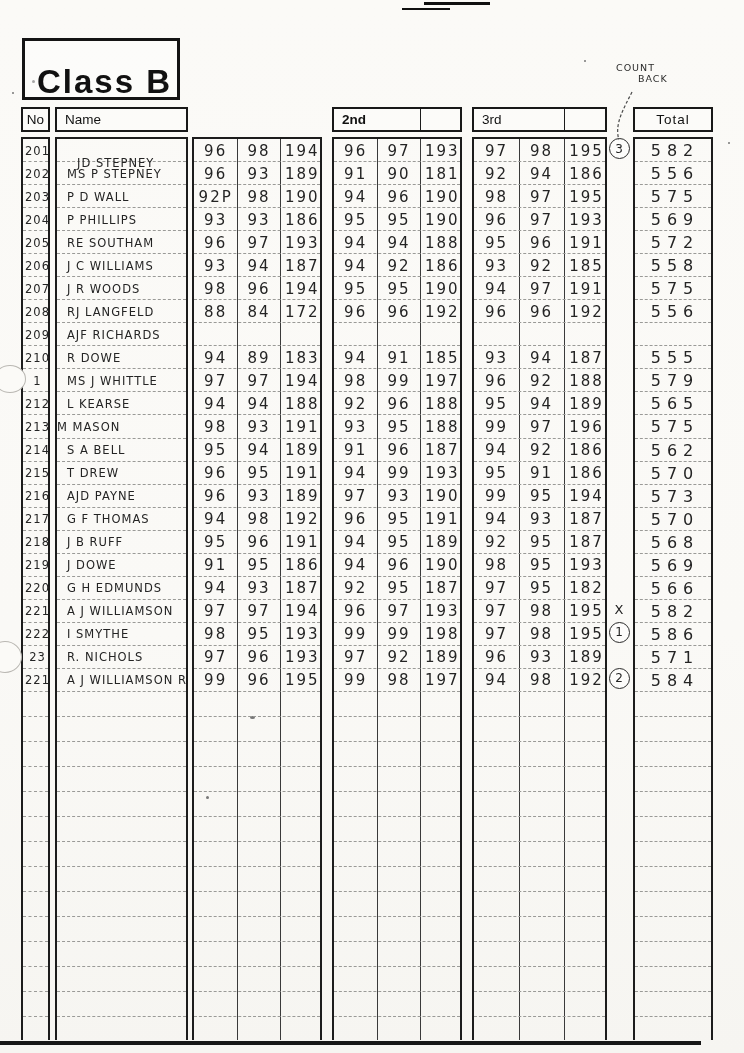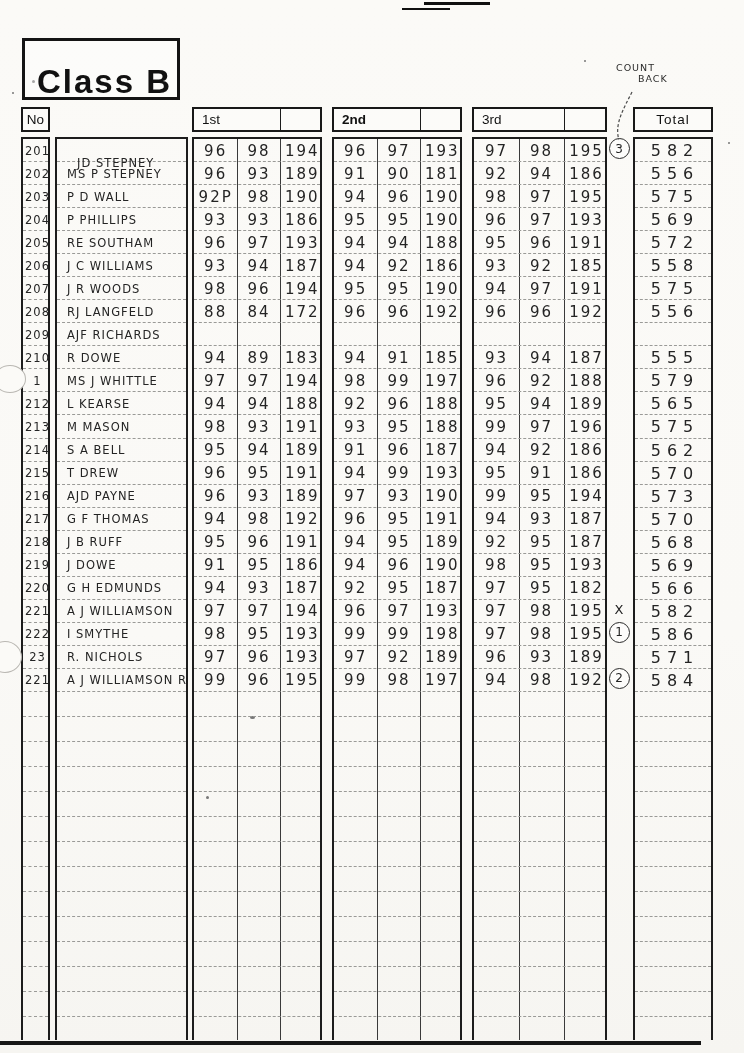--- a/index.html
+++ b/index.html
@@ -54,23 +54,22 @@
     <div>COUNT</div>
     <div style="margin-left:22px;">BACK</div>
   </div>
   <svg class="abs" width="60" height="60" style="left:600px;top:88px;" viewBox="0 0 60 60">
     <path d="M 32 4 C 24 20, 14 36, 19 52" stroke="#4a4a4a" stroke-width="1.2" fill="none" stroke-dasharray="3 2"></path>
   </svg>
 
   <div class="hbox" style="left:21px;top:107px;width:29px;height:25px;display:flex;align-items:center;justify-content:center;">
     <span class="ptxt" style="font-size:13.5px;font-weight:normal;">No</span>
   </div>
-  <div class="hbox" style="left:192px;top:107px;width:130px;height:25px;display:flex;align-items:center;">
-    <span class="ptxt" style="font-size:13.5px;font-weight:normal;padding-left:8px;">1st</span>
-    <div class="vline" style="left:86px;background:#1b1b1b;"></div>
+  <div class="hbox" style="left:55px;top:107px;width:133px;height:25px;display:flex;align-items:center;">
+    <span class="ptxt" style="font-size:13.5px;font-weight:normal;padding-left:8px;">Name</span>
   </div>
   <div class="hbox" style="left:332px;top:107px;width:130px;height:25px;display:flex;align-items:center;">
     <span class="ptxt" style="font-size:13.5px;font-weight:bold;padding-left:8px;">2nd</span>
     <div class="vline" style="left:86px;background:#1b1b1b;"></div>
   </div>
   <div class="hbox" style="left:472px;top:107px;width:135px;height:25px;display:flex;align-items:center;">
     <span class="ptxt" style="font-size:13.5px;font-weight:normal;padding-left:8px;">3rd</span>
     <div class="vline" style="left:90px;background:#1b1b1b;"></div>
   </div>
   <div class="hbox" style="left:633px;top:107px;width:80px;height:25px;display:flex;align-items:center;justify-content:center;">
@@ -184,21 +183,21 @@
         <div class="cell hand nameval left" style="left: 0px; top: 46.08px; width: 133px; height: 23.04px; padding-left: 10px; box-sizing: border-box;">P D WALL</div>
         <div class="cell hand nameval left" style="left: 0px; top: 69.12px; width: 133px; height: 23.04px; padding-left: 10px; box-sizing: border-box;">P PHILLIPS</div>
         <div class="cell hand nameval left" style="left: 0px; top: 92.16px; width: 133px; height: 23.04px; padding-left: 10px; box-sizing: border-box;">RE SOUTHAM</div>
         <div class="cell hand nameval left" style="left: 0px; top: 115.2px; width: 133px; height: 23.04px; padding-left: 10px; box-sizing: border-box;">J C WILLIAMS</div>
         <div class="cell hand nameval left" style="left: 0px; top: 138.24px; width: 133px; height: 23.04px; padding-left: 10px; box-sizing: border-box;">J R WOODS</div>
         <div class="cell hand nameval left" style="left: 0px; top: 161.28px; width: 133px; height: 23.04px; padding-left: 10px; box-sizing: border-box;">RJ LANGFELD</div>
         <div class="cell hand nameval left" style="left: 0px; top: 184.32px; width: 133px; height: 23.04px; padding-left: 10px; box-sizing: border-box;">AJF RICHARDS</div>
         <div class="cell hand nameval left" style="left: 0px; top: 207.36px; width: 133px; height: 23.04px; padding-left: 10px; box-sizing: border-box;">R DOWE</div>
         <div class="cell hand nameval left" style="left: 0px; top: 230.4px; width: 133px; height: 23.04px; padding-left: 10px; box-sizing: border-box;">MS J WHITTLE</div>
         <div class="cell hand nameval left" style="left: 0px; top: 253.44px; width: 133px; height: 23.04px; padding-left: 10px; box-sizing: border-box;">L KEARSE</div>
-        <div class="cell hand nameval left" style="left: 0px; top: 276.48px; width: 133px; height: 23.04px; padding-left: 10px; box-sizing: border-box;">M MASON</div>
+        <div class="cell hand nameval left" style="left: 0px; top: 276.48px; width: 133px; height: 23.04px; box-sizing: border-box;">M MASON</div>
         <div class="cell hand nameval left" style="left: 0px; top: 299.52px; width: 133px; height: 23.04px; padding-left: 10px; box-sizing: border-box;">S A BELL</div>
         <div class="cell hand nameval left" style="left: 0px; top: 322.56px; width: 133px; height: 23.04px; padding-left: 10px; box-sizing: border-box;">T DREW</div>
         <div class="cell hand nameval left" style="left: 0px; top: 345.6px; width: 133px; height: 23.04px; padding-left: 10px; box-sizing: border-box;">AJD PAYNE</div>
         <div class="cell hand nameval left" style="left: 0px; top: 368.64px; width: 133px; height: 23.04px; padding-left: 10px; box-sizing: border-box;">G F THOMAS</div>
         <div class="cell hand nameval left" style="left: 0px; top: 391.68px; width: 133px; height: 23.04px; padding-left: 10px; box-sizing: border-box;">J B RUFF</div>
         <div class="cell hand nameval left" style="left: 0px; top: 414.72px; width: 133px; height: 23.04px; padding-left: 10px; box-sizing: border-box;">J DOWE</div>
         <div class="cell hand nameval left" style="left: 0px; top: 437.76px; width: 133px; height: 23.04px; padding-left: 10px; box-sizing: border-box;">G H EDMUNDS</div>
         <div class="cell hand nameval left" style="left: 0px; top: 460.8px; width: 133px; height: 23.04px; padding-left: 10px; box-sizing: border-box;">A J WILLIAMSON</div>
         <div class="cell hand nameval left" style="left: 0px; top: 483.84px; width: 133px; height: 23.04px; padding-left: 10px; box-sizing: border-box;">I SMYTHE</div>
         <div class="cell hand nameval left" style="left: 0px; top: 506.88px; width: 133px; height: 23.04px; padding-left: 10px; box-sizing: border-box;">R. NICHOLS</div>

